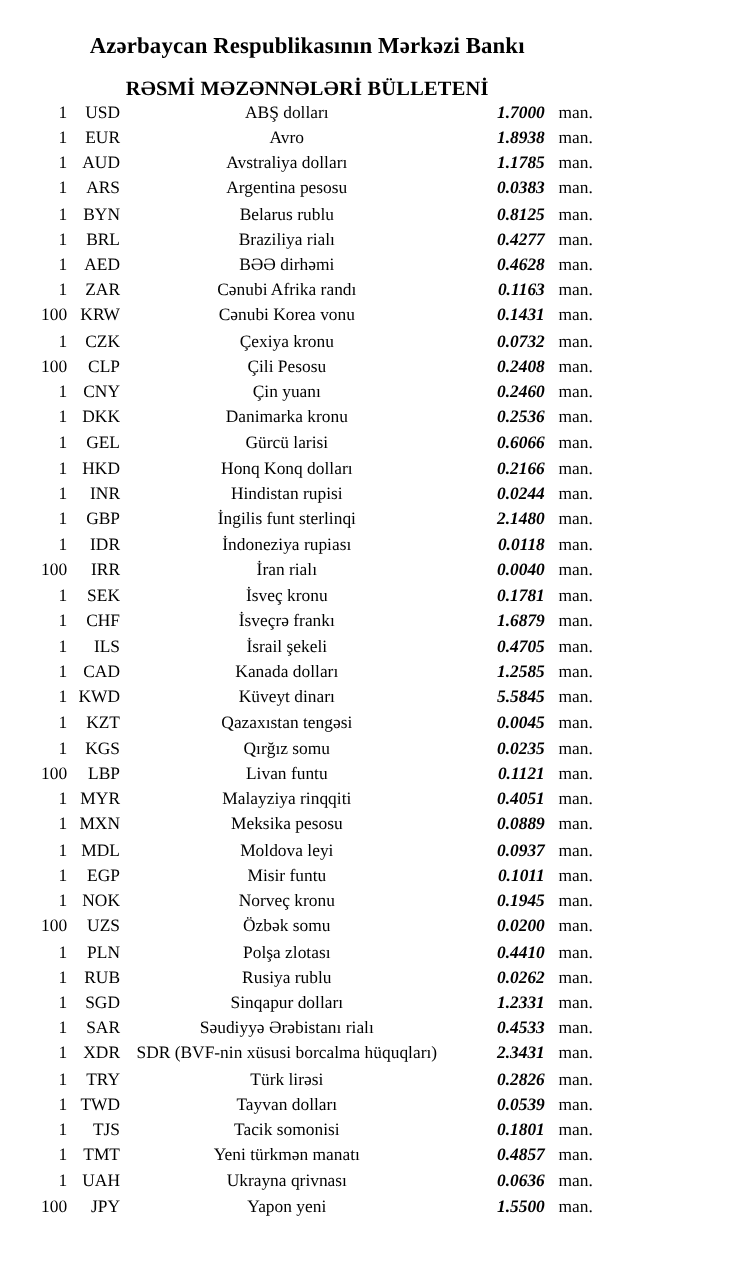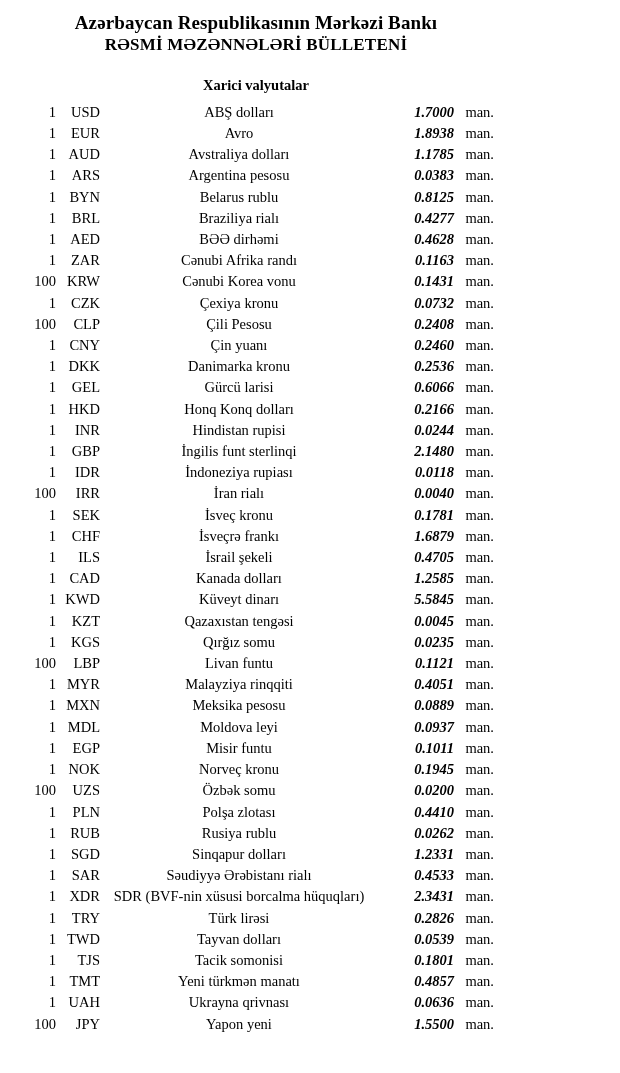--- a/index.html
+++ b/index.html
@@ -11,21 +11,21 @@
     width: 620px;
     height: 1073px;
     font-family: "Liberation Serif", serif;
     color: #000000;
     overflow: hidden;
   }
   .page {
     width: 512px;
     height: 1073px;
     box-sizing: border-box;
-    padding: 8px 18px 0 18px;
+    padding: 24px 18px 0 18px;
   }
   .bank-title {
     text-align: center;
     font-size: 19px;
     font-weight: bold;
     letter-spacing: 0.1px;
     margin: 4px 0 0 0;
     line-height: 1.2;
   }
   .date-line {
@@ -38,21 +38,21 @@
     text-align: center;
     font-size: 14.5px;
     font-weight: bold;
     margin: 8px 0 0 0;
     line-height: 1.25;
   }
   .bulletin-title {
     text-align: center;
     font-size: 17px;
     font-weight: bold;
-    margin: 0 0 0 0;
+    margin: 13px 0 0 0;
     letter-spacing: 0.2px;
   }
   .section-title {
     text-align: center;
     font-size: 14.5px;
     font-weight: bold;
     margin: 22px 0 8px 0;
   }
   table.rates {
     width: 100%;
@@ -94,21 +94,20 @@
 <body>
 
 <div class="page">
 
   <div class="bank-title">Azərbaycan Respublikasının Mərkəzi Bankı</div>
 
 
 
   <div class="bulletin-title">RƏSMİ MƏZƏNNƏLƏRİ BÜLLETENİ</div>
 
-  <div class="section-title">Xarici valyutalar</div>
 
   <table class="rates">
     <tbody>
         <tr>
           <td class="unit">1</td>
           <td class="code">USD</td>
           <td class="name">ABŞ dolları</td>
           <td class="value">1.7000</td>
           <td class="suffix">man.</td>
         </tr>

